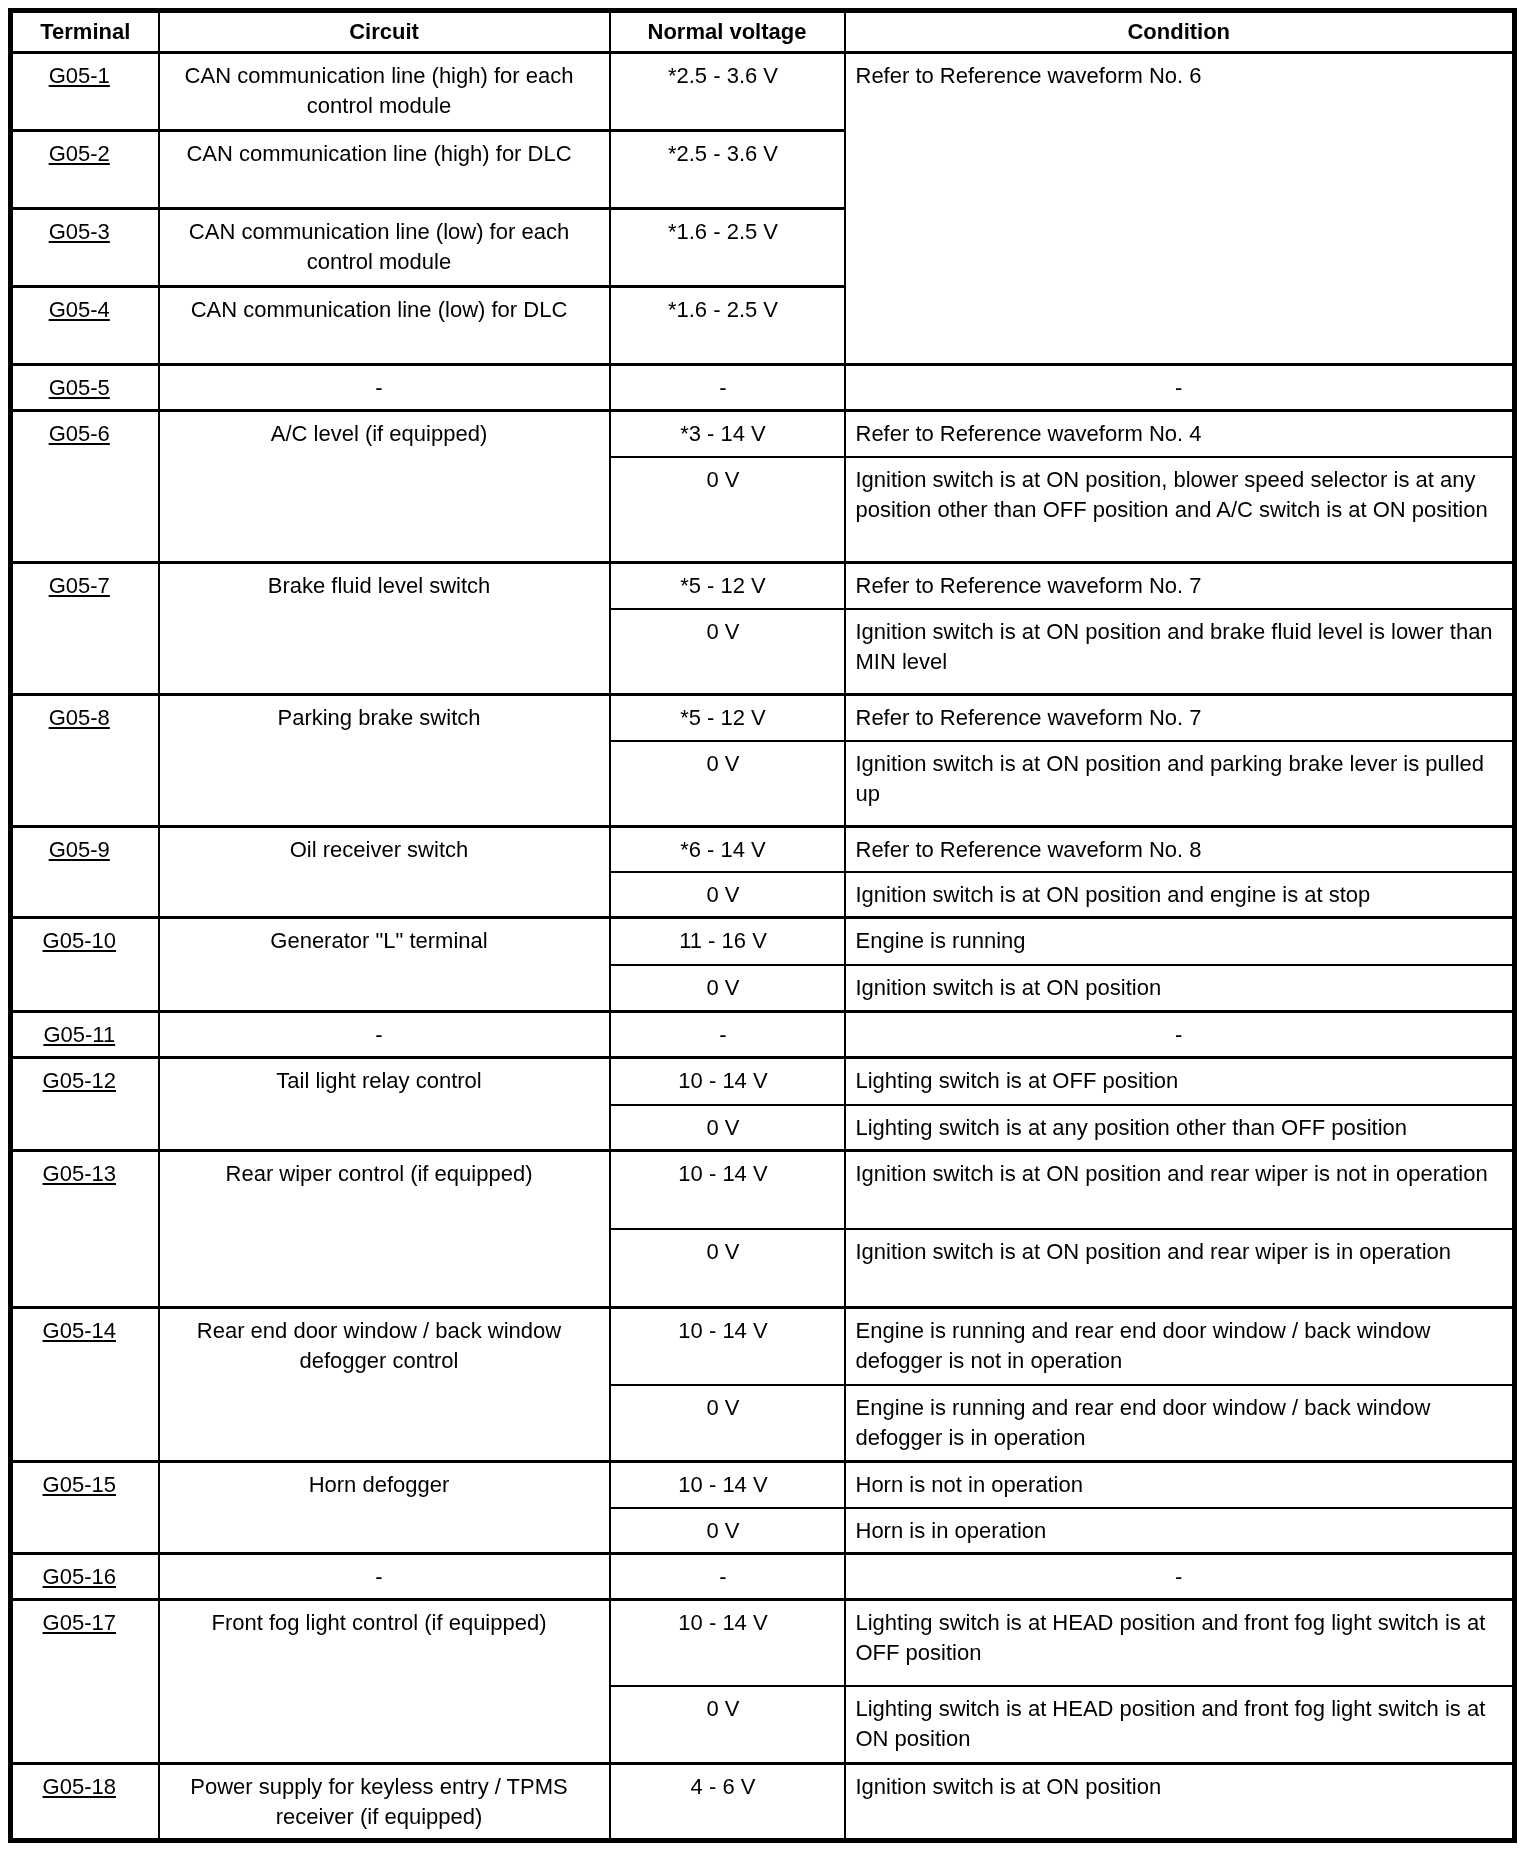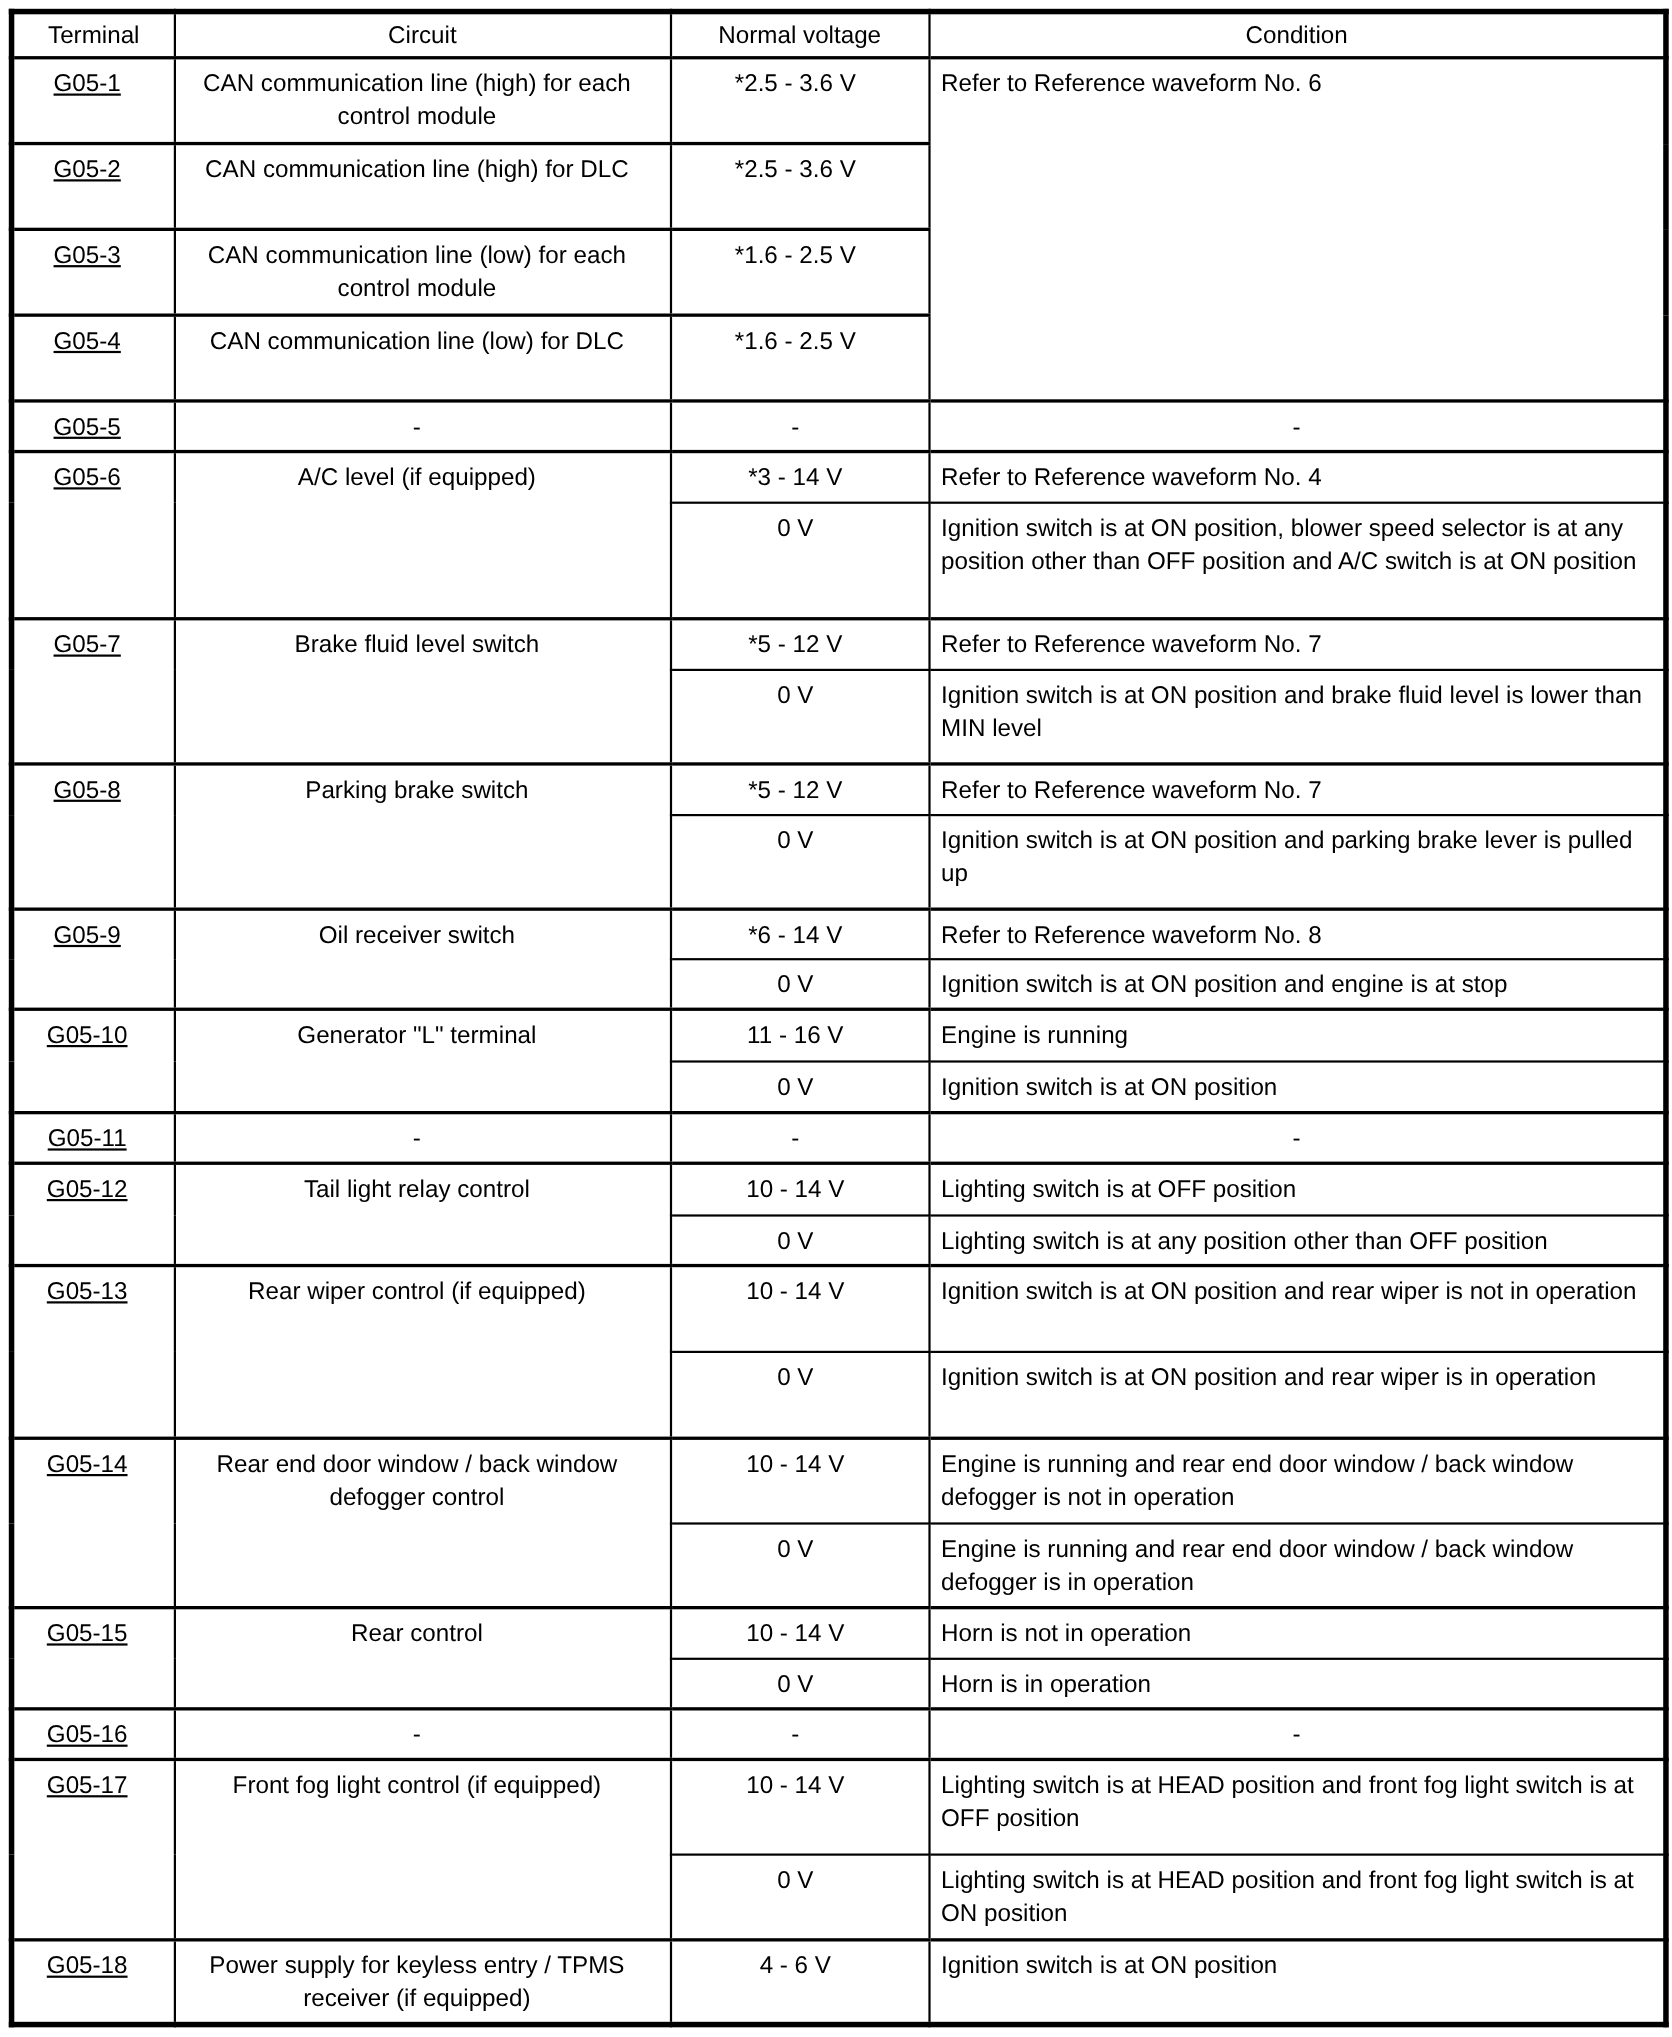--- a/index.html
+++ b/index.html
@@ -26,21 +26,21 @@
     font-size: 22px;
     line-height: 30px;
     vertical-align: top;
     overflow: hidden;
     word-wrap: break-word;
   }
   table.vtable {
     border: 5px solid #000000;
   }
   thead th {
-    font-weight: normal;
+    font-weight: bold;
     text-align: center;
     padding: 4px 4px;
     border-bottom: 4px solid #000000;
     vertical-align: middle;
   }
   tr.gs > td {
     border-top: 3px solid #000000;
   }
   td.c-terminal {
     text-align: center;
@@ -203,21 +203,21 @@
       <td class="c-voltage">10 - 14 V</td>
       <td class="c-condition">Engine is running and rear end door window / back window defogger is not in operation</td>
     </tr>
     <tr style="height:77px">
       <td class="c-voltage">0 V</td>
       <td class="c-condition">Engine is running and rear end door window / back window defogger is in operation</td>
     </tr>
 
     <tr class="gs" style="height:46px">
       <td class="c-terminal" rowspan="2">G05-15</td>
-      <td class="c-circuit" rowspan="2">Rear control</td>
+      <td class="c-circuit" rowspan="2">Horn defogger</td>
       <td class="c-voltage">10 - 14 V</td>
       <td class="c-condition">Horn is not in operation</td>
     </tr>
     <tr style="height:45px">
       <td class="c-voltage">0 V</td>
       <td class="c-condition">Horn is in operation</td>
     </tr>
 
     <tr class="gs" style="height:46px">
       <td class="c-terminal">G05-16</td>

